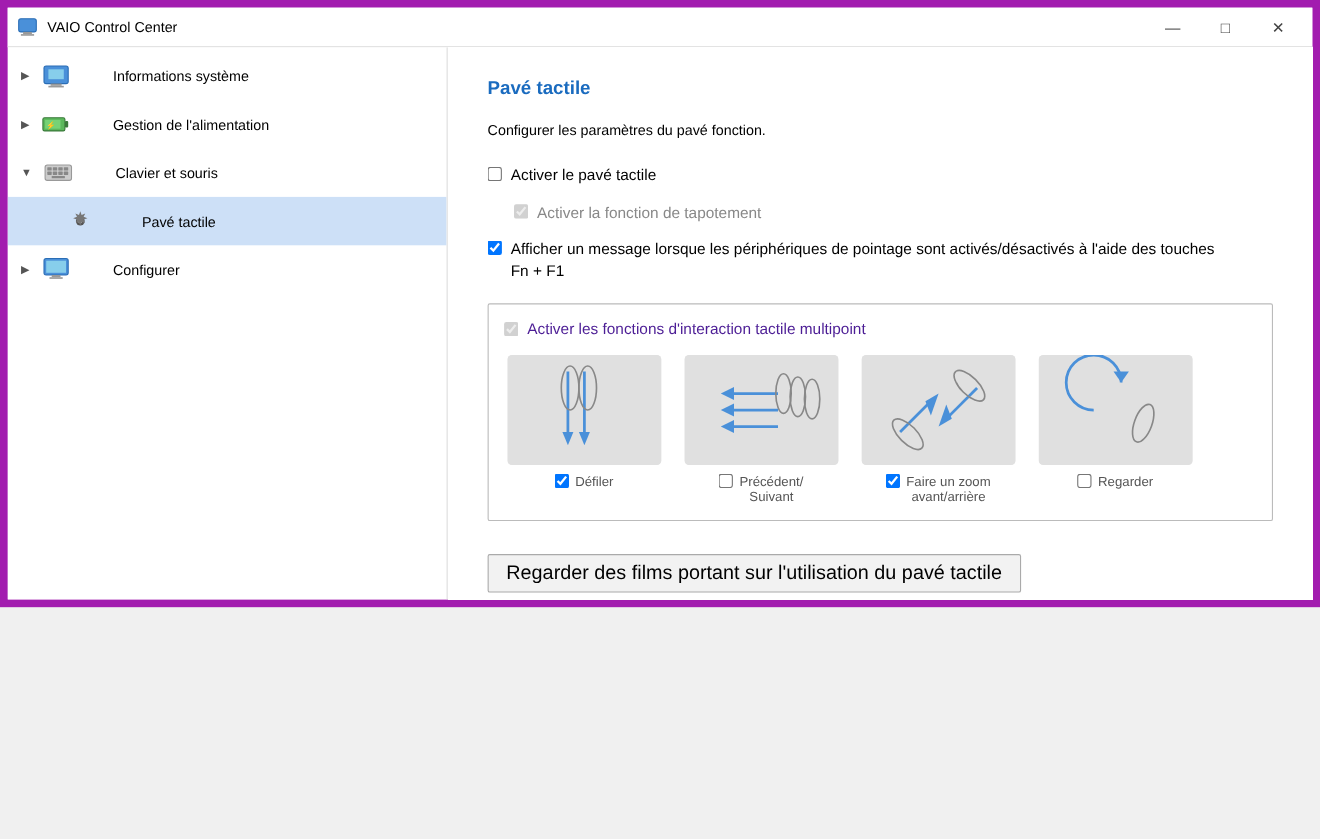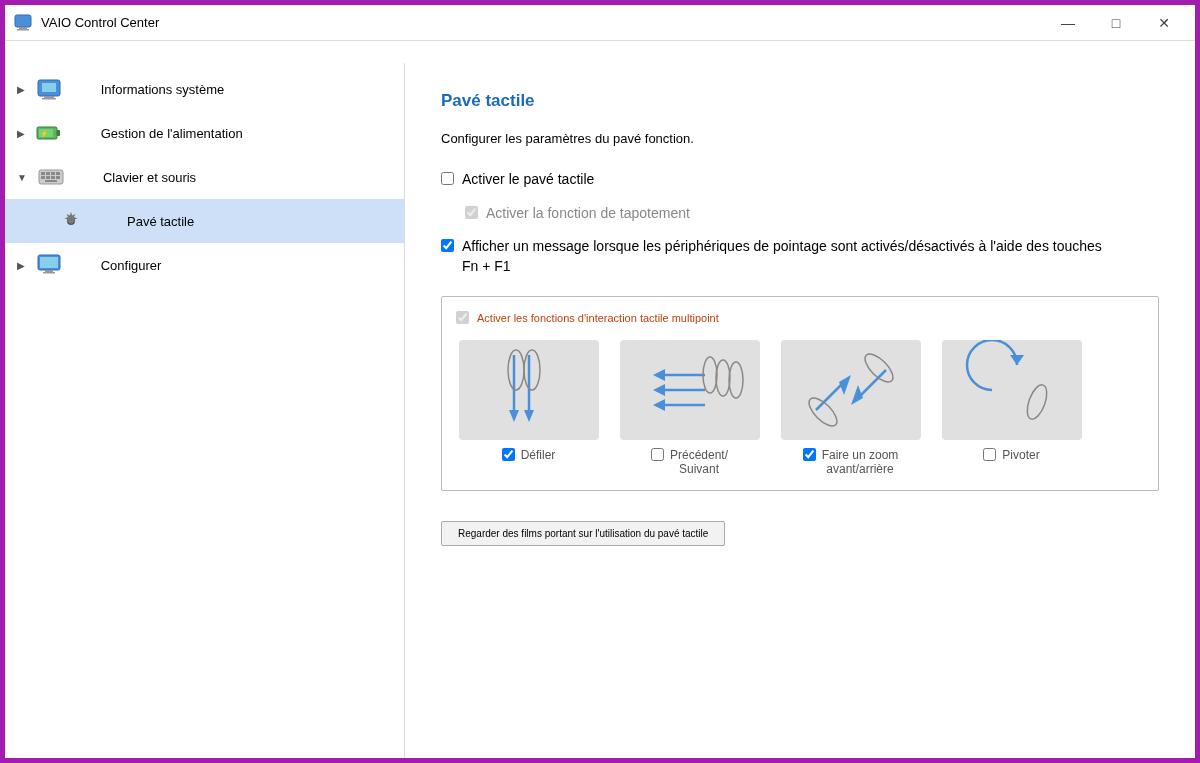--- a/index.html
+++ b/index.html
@@ -6,26 +6,25 @@
     body {
       font-family: 'Segoe UI', Tahoma, Geneva, Verdana, sans-serif;
       font-size: 13px;
       background: #f0f0f0;
       width: 1200px;
       height: 763px;
       overflow: hidden;
     }
     .window {
       width: 1200px;
-      height: 763px;
+      height: 552px;
       background: #ffffff;
-      border: 5px solid #a21caf;
+      border: 7px solid #a21caf;
       display: flex;
       flex-direction: column;
-      gap: 22px;
     }
     .title-bar {
       background: #ffffff;
       border-bottom: 1px solid #ddd;
       padding: 6px 8px;
       display: flex;
       align-items: center;
       justify-content: space-between;
       height: 36px;
     }
@@ -162,22 +161,22 @@
       margin-top: 10px;
       margin-bottom: 20px;
     }
     .multipoint-label-row {
       display: flex;
       align-items: center;
       gap: 8px;
       margin-bottom: 16px;
     }
     .multipoint-label-row label {
-      font-size: 11px;
-      color: #c2410c;
+      font-size: 14px;
+      color: #4c1d95;
     }
     .gesture-grid {
       display: flex;
       gap: 16px;
       justify-content: flex-start;
     }
     .gesture-item {
       display: flex;
       flex-direction: column;
       align-items: center;
@@ -203,21 +202,21 @@
       font-size: 12px;
       color: #555;
       text-align: center;
     }
     .watch-button {
       margin-top: 10px;
       padding: 6px 16px;
       background: #f2f2f2;
       border: 1px solid #aaa;
       border-radius: 2px;
-      font-size: 10px;
+      font-size: 18px;
       cursor: pointer;
       font-weight: 500;
     }
     
     .gesture-svg {
       width: 100%;
       height: 100%;
     }
   </style>
 </head>
@@ -419,21 +418,21 @@
                 <rect x="0" y="0" width="140" height="100" fill="#e0e0e0" rx="4"></rect>
 
                 <path d="M 50 50 A 25 25 0 1 1 75 25" fill="none" stroke="#4a90d9" stroke-width="2.5"></path>
                 <polygon points="75,25 68,15 82,15" fill="#4a90d9"></polygon>
 
                 <ellipse cx="95" cy="62" rx="8" ry="18" fill="none" stroke="#888" stroke-width="1.5" transform="rotate(20 95 62)"></ellipse>
               </svg>
             </div>
             <div class="gesture-check-row">
               <input type="checkbox" id="gesture-rotate" style="">
-              <label for="gesture-rotate">Pivoter</label>
+              <label for="gesture-rotate">Regarder</label>
             </div>
           </div>
 
         </div>
       </div>
 
       
       <button class="watch-button">Regarder des films portant sur l'utilisation du pavé tactile</button>
 
     </div>

